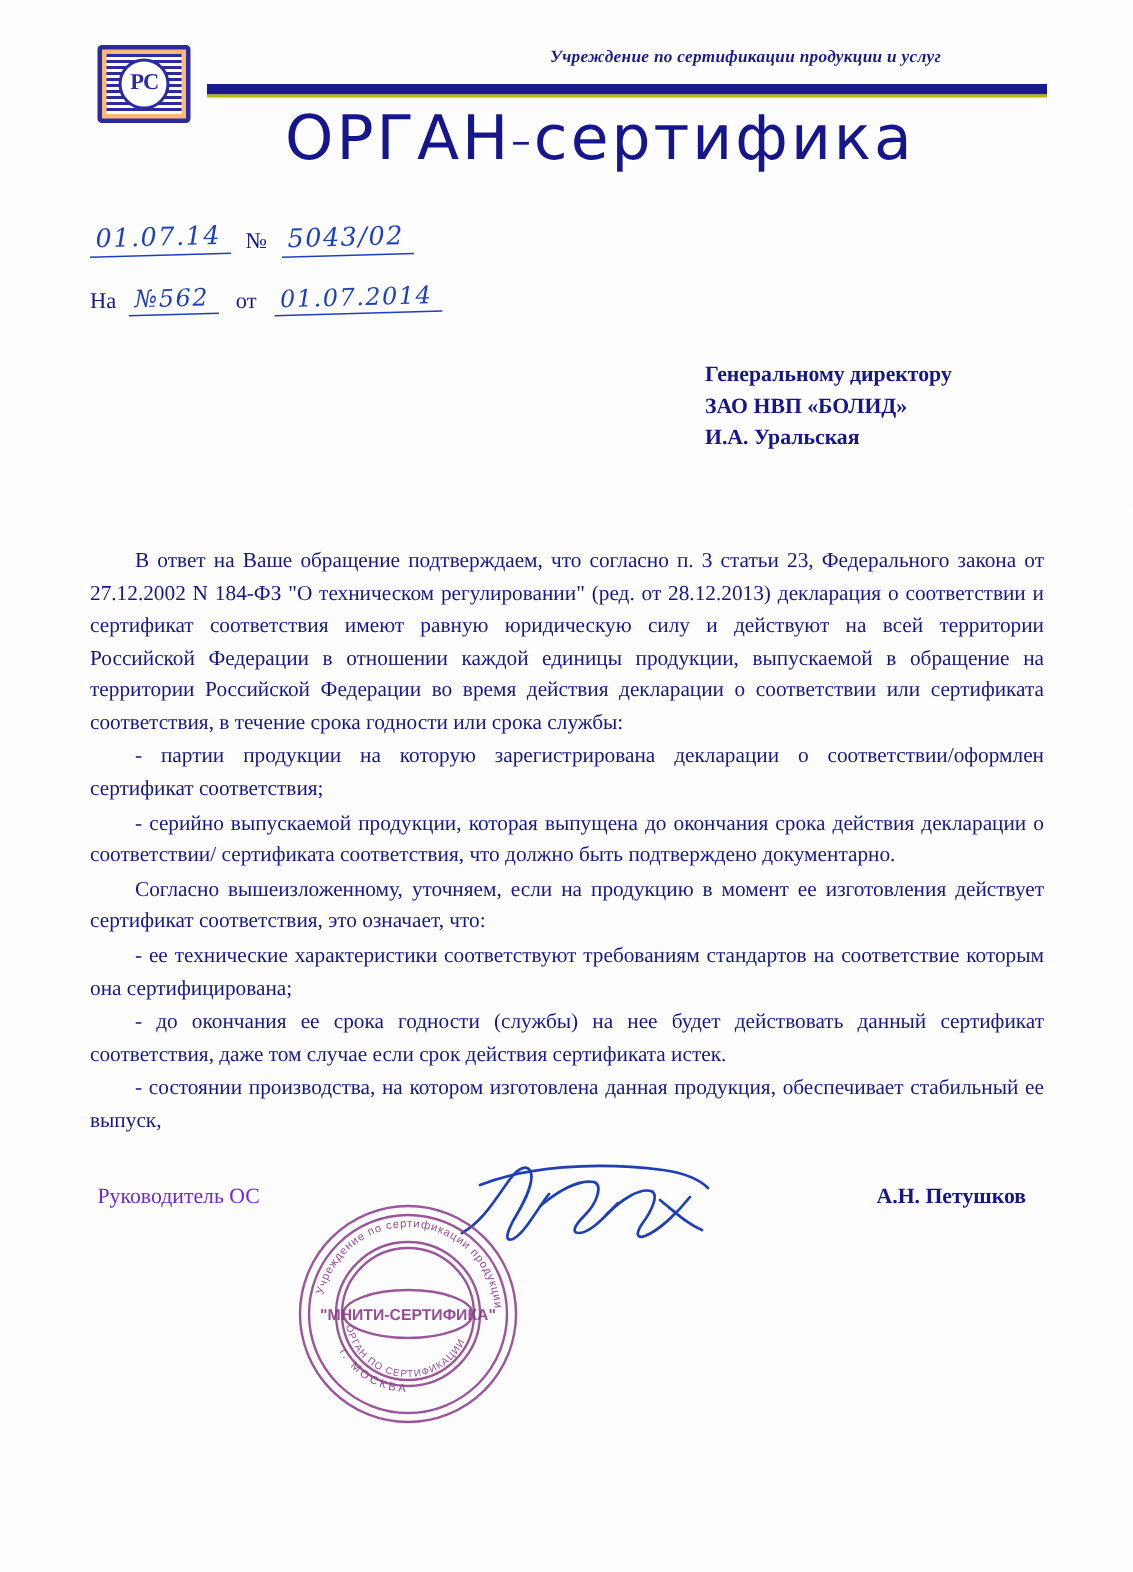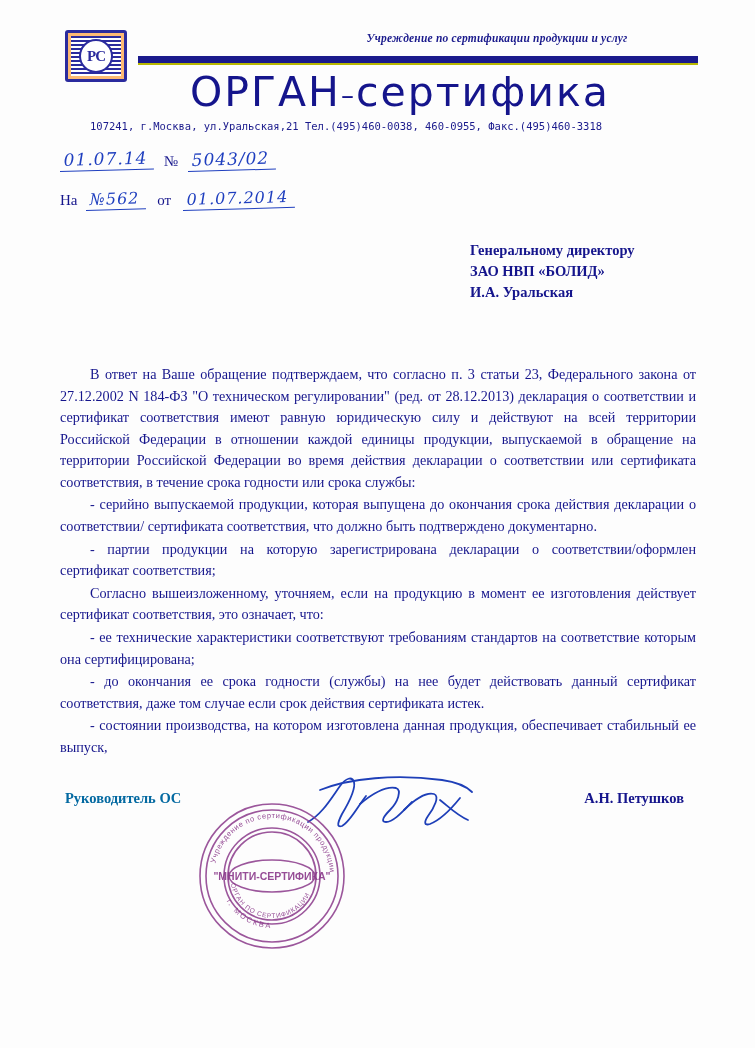--- a/index.html
+++ b/index.html
@@ -215,22 +215,22 @@
     top: 790px;
     width: 636px;
     height: 30px;
   }
   .sign-left {
     position: absolute;
     left: 5px;
     top: 0;
     font-family: "Liberation Serif", serif;
     font-size: 14.5px;
-    font-weight: bold;
-    color: #0369a1;
+    font-weight: normal;
+    color: #6d28d9;
   }
   .sign-right {
     position: absolute;
     right: 12px;
     top: 0;
     font-family: "Liberation Serif", serif;
     font-size: 14.5px;
     font-weight: bold;
     color: #15158c;
   }
@@ -280,21 +280,20 @@
     </div>
 
     <div class="agency-line">Учреждение по сертификации продукции и услуг</div>
 
     <div class="rule-bar"></div>
 
     <div class="brand">
       <span>ОРГАН</span><span class="dash">–</span><span>сертифика</span>
     </div>
 
-    <div class="contact-line">107241, г.Москва, ул.Уральская,21   Тел.(495)460-0038, 460-0955, Факс.(495)460-3318</div>
   </div>
 
   <div class="refblock">
 
     <div class="ref-row r1">
       <span class="hw">01.07.14</span>
       <span class="ref-static" style="margin:0 6px;">№</span>
       <span class="hw">5043/02</span>
     </div>
 
@@ -307,22 +306,22 @@
   </div>
 
   <div class="addressee">
     <div>Генеральному директору</div>
     <div>ЗАО НВП «БОЛИД»</div>
     <div>И.А. Уральская</div>
   </div>
 
   <div class="body-text">
     <p>В ответ на Ваше обращение подтверждаем, что согласно п. 3 статьи 23, Федерального закона от 27.12.2002 N 184-ФЗ "О техническом регулировании" (ред. от 28.12.2013) декларация о соответствии и сертификат соответствия имеют равную юридическую силу и действуют на всей территории Российской Федерации в отношении каждой единицы продукции, выпускаемой в обращение на территории Российской Федерации во время действия декларации о соответствии или сертификата соответствия, в течение срока годности или срока службы:</p>
+    <p class="dash-item">- партии продукции на которую зарегистрирована декларации о соответствии/оформлен сертификат соответствия;</p>
     <p class="dash-item">- серийно выпускаемой продукции, которая выпущена до окончания срока действия декларации о соответствии/ сертификата соответствия, что должно быть подтверждено документарно.</p>
-    <p class="dash-item">- партии продукции на которую зарегистрирована декларации о соответствии/оформлен сертификат соответствия;</p>
     <p>Согласно вышеизложенному, уточняем, если на продукцию в момент ее изготовления действует сертификат соответствия, это означает, что:</p>
     <p class="dash-item">- ее технические характеристики соответствуют требованиям стандартов на соответствие которым она сертифицирована;</p>
     <p class="dash-item">- до окончания ее срока годности (службы) на нее будет действовать данный сертификат соответствия, даже  том случае если срок действия сертификата истек.</p>
     <p class="dash-item">- состоянии производства, на котором изготовлена данная продукция, обеспечивает стабильный ее выпуск,</p>
   </div>
 
   <div class="sign-row">
     <div class="sign-left">Руководитель ОС</div>
     <div class="sign-right">А.Н. Петушков</div>
   </div>

